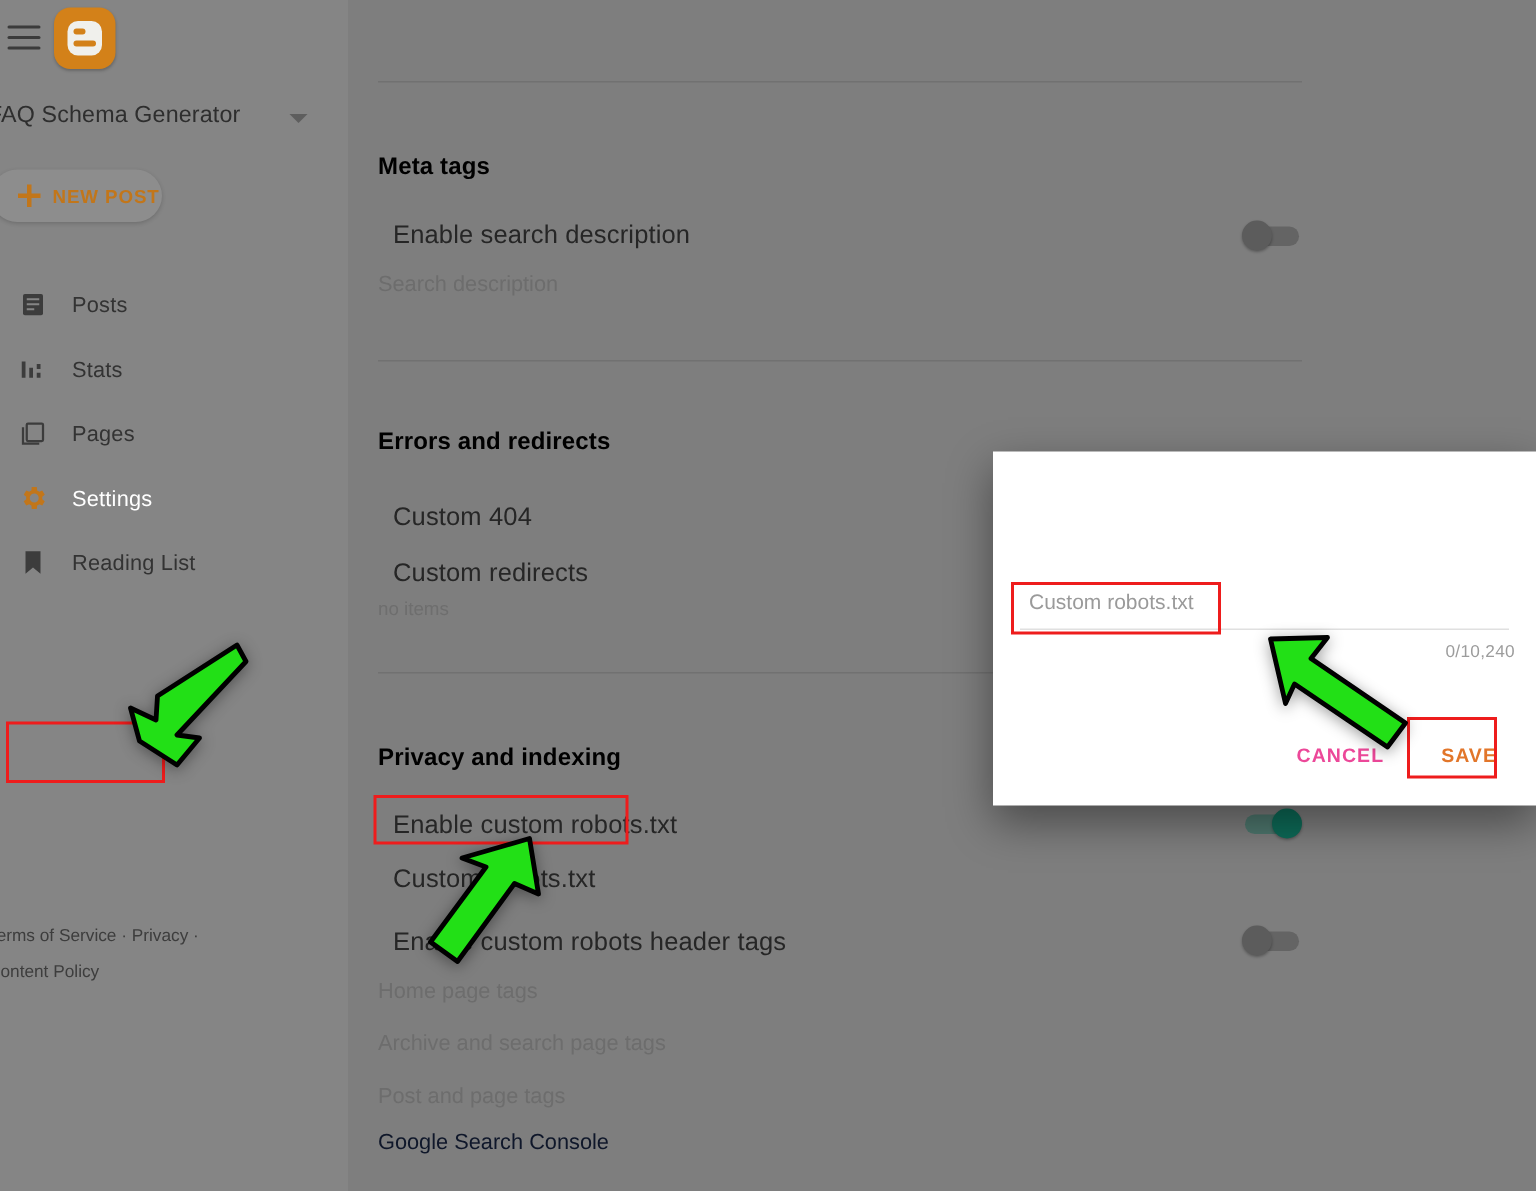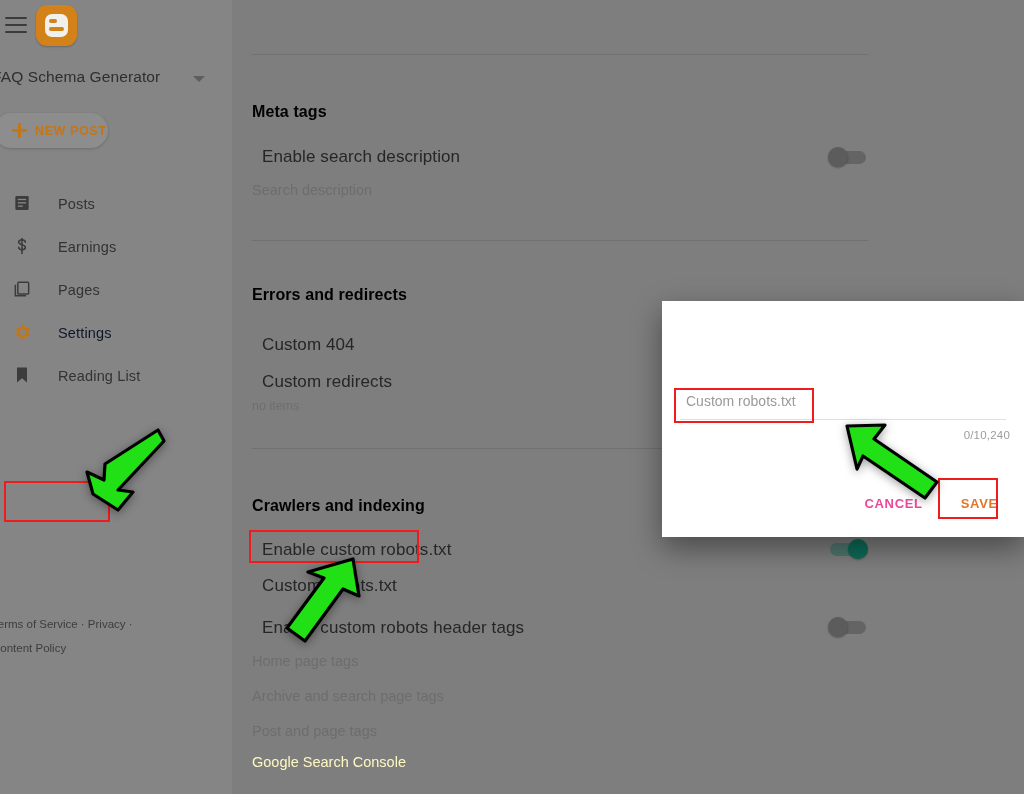--- a/index.html
+++ b/index.html
@@ -159,26 +159,26 @@
     box-sizing: border-box;
   }
   .navitem .ic {
     width: 22px; height: 22px;
     flex: 0 0 auto;
     position: relative;
     color: #3c3c3c;
   }
   .navitem .ic svg { display: block; }
   .navitem .nav-label {
-    margin-left: 24px;
+    margin-left: 14px;
     font-size: 14.5px;
     color: #333333;
     letter-spacing: .15px;
   }
-  .navitem.active .nav-label { color: #0f172a; }
+  .navitem.active .nav-label { color: #ffffff; }
   .navitem.active .ic { color: #c2761a; }
 
   .navitem.viewblog { height: 44px; margin-top: 2px; }
   .navitem.viewblog .nav-label {
     color: #0f5c4a;
     font-weight: bold;
     font-size: 13.5px;
   }
   .navitem.viewblog .ic { color: #0f5c4a; }
 
@@ -237,21 +237,21 @@
     position: absolute;
     left: 20px;
     font-size: 14.5px;
     color: #6d6d6d;
     white-space: nowrap;
   }
   .row-link {
     position: absolute;
     left: 20px;
     font-size: 14.5px;
-    color: #fef9c3;
+    color: #0f172a;
     white-space: nowrap;
   }
 
   
   .toggle {
     position: absolute;
     width: 44px; height: 20px;
   }
   .toggle .track {
     position: absolute;
@@ -382,31 +382,33 @@
             <svg width="20" height="20" viewBox="0 0 24 24" fill="none" stroke="currentColor" stroke-width="1.9">
               <rect x="4" y="3.5" width="16" height="17" rx="1.5" fill="currentColor" stroke="none"></rect>
               <rect x="7" y="7" width="10" height="1.6" fill="#858585" stroke="none"></rect>
               <rect x="7" y="11" width="10" height="1.6" fill="#858585" stroke="none"></rect>
               <rect x="7" y="15" width="6" height="1.6" fill="#858585" stroke="none"></rect>
             </svg>
           </span>
           <span class="nav-label">Posts</span>
         </div>
 
-
-
         <div class="navitem">
           <span class="ic">
-            <svg width="20" height="20" viewBox="0 0 24 24" fill="none" stroke="currentColor" stroke-width="1.9" stroke-linecap="round">
-              <path d="M12 3v18"></path>
-              <path d="M16 7.5c0-2-2-3-4-3s-4 .9-4 2.8c0 4 8 2.2 8 6.3 0 2-2 3-4 3s-4-1-4-3"></path>
+            <svg width="20" height="20" viewBox="0 0 24 24">
+              <rect x="3" y="6" width="3" height="13" fill="currentColor"></rect>
+              <rect x="9" y="11" width="3" height="8" fill="currentColor"></rect>
+              <rect x="15" y="8" width="3" height="4" fill="currentColor"></rect>
+              <rect x="15" y="15" width="3" height="4" fill="currentColor"></rect>
             </svg>
           </span>
-          <span class="nav-label">Earnings</span>
-        </div>
+          <span class="nav-label">Stats</span>
+        </div>
+
+
 
         <div class="navitem">
           <span class="ic">
             <svg width="20" height="20" viewBox="0 0 24 24" fill="none" stroke="currentColor" stroke-width="1.8">
               <rect x="7" y="4" width="13" height="14" rx="1"></rect>
               <path d="M4 7v13h13"></path>
             </svg>
           </span>
           <span class="nav-label">Pages</span>
         </div>
@@ -455,21 +457,21 @@
 
       <div class="hr" style="top:240px"></div>
 
       <div class="sec-title" style="top:286px">Errors and redirects</div>
       <div class="row-label" style="top:335px">Custom 404</div>
       <div class="row-label" style="top:372px">Custom redirects</div>
       <div class="row-sub" style="top:399px">no items</div>
 
       <div class="hr" style="top:448px"></div>
 
-      <div class="sec-title" style="top:497px">Crawlers and indexing</div>
+      <div class="sec-title" style="top:497px">Privacy and indexing</div>
 
       <div class="row-label" style="top:540px">Enable custom robots.txt</div>
       <div class="toggle on" style="left:596px; top:539px">
         <div class="track"></div>
         <div class="knob"></div>
       </div>
 
       <div class="row-label" style="top:576px">Custom robots.txt</div>
 
       <div class="row-label" style="top:618px">Enable custom robots header tags</div>

